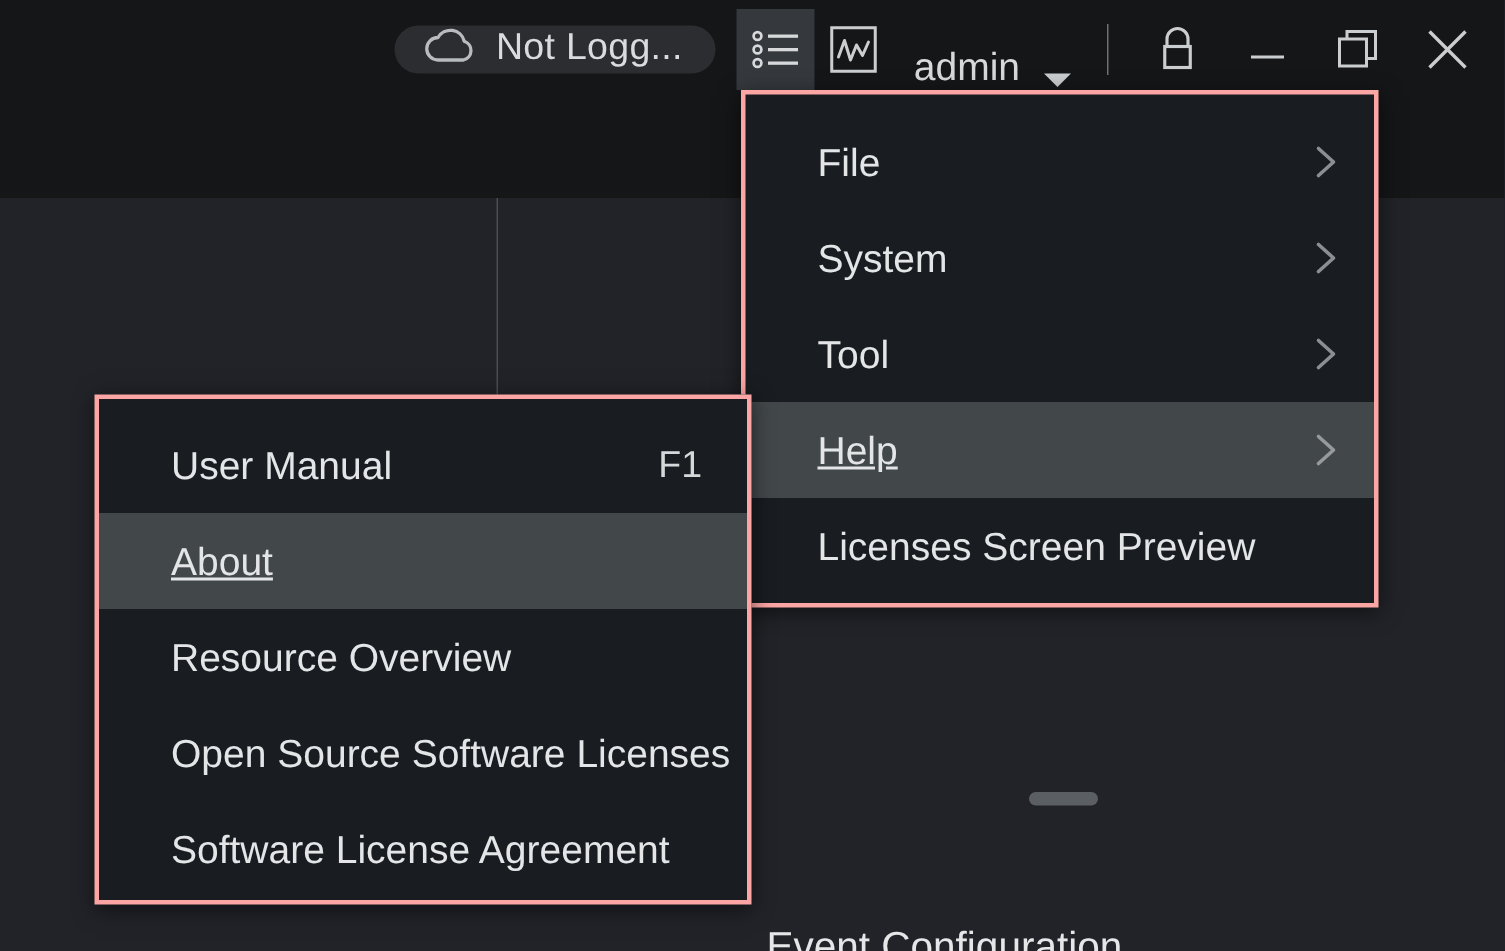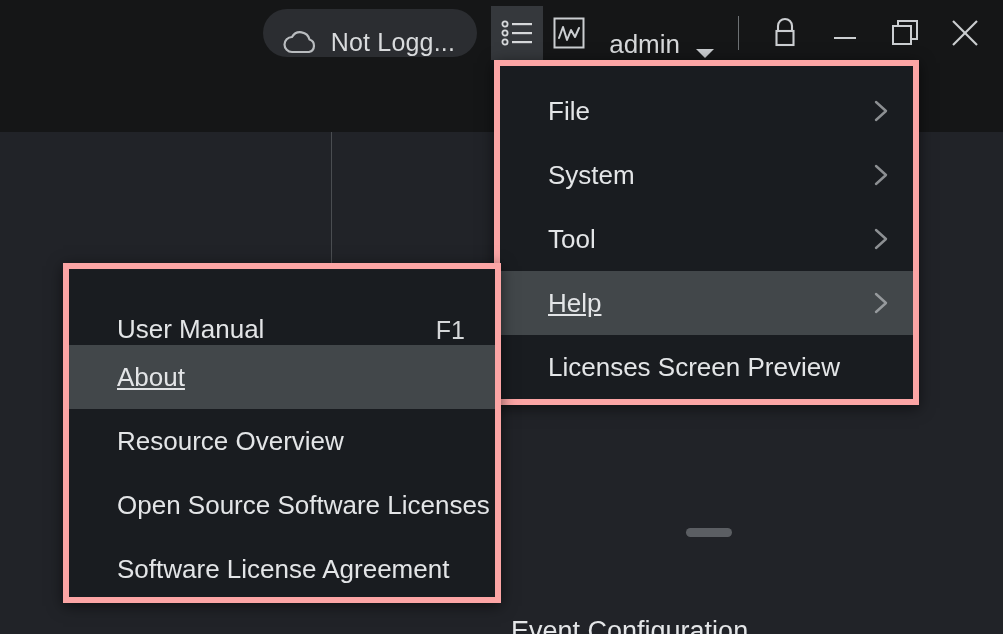--- a/index.html
+++ b/index.html
@@ -15,22 +15,22 @@
   #titlebar{
     position:absolute; left:0; top:0; width:1003px; height:132px;
     background:#151617;
     display:flex; align-items:flex-start; justify-content:flex-end;
   }
   #titlebar-inner{
     height:66px; display:flex; align-items:center; gap:0px; padding-right:8px;
   }
 
   .login-pill{
-    display:flex; align-items:flex-end; gap:12px;
-    height:48px; padding:0 22px 0 18px;
+    display:flex; align-items:flex-start; gap:12px;
+    height:32px; padding:0 22px 0 18px;
     background:#2b2d31; border-radius:24px;
     margin-right:14px;
   }
   .login-pill .label{
     font-size:25px; color:#d9dbdd; letter-spacing:.2px; white-space:nowrap;
   }
 
   .tb-btn{
     height:54px; min-width:52px; display:flex; align-items:center; justify-content:center;
     padding:0 8px;
@@ -66,21 +66,21 @@
   #bg-label-event{ left:511px; top:484px; }
   #bg-pill-ghost{
     position:absolute; left:686px; top:396px; width:46px; height:9px;
     background:#8d9094; border-radius:5px; opacity:.55;
   }
 
   
   .menu-panel{
     position:absolute;
     background:#191c20;
-    border:6px solid #fca5a5;
+    border:3px solid #fca5a5;
     box-shadow:0 3px 14px rgba(0,0,0,.55);
   }
   #menu-main{ left:494px; top:60px; width:425px; height:345px; }
   #menu-help{ left:63px; top:263px; width:438px; height:340px; }
 
   .menu-item{
     display:flex; align-items:center; justify-content:space-between;
     height:64px; padding:0 22px 0 48px;
     font-size:26px; color:#e3e5e7; white-space:nowrap;
   }
@@ -223,21 +223,21 @@
   </div>
 
   <div class="menu-item">
     <span>Licenses Screen Preview</span>
   </div>
 
 </div>
 
 <div class="menu-panel" id="menu-help">
 
-  <div class="menu-item" style="margin-top:12px;align-items:flex-end;">
+  <div class="menu-item" style="margin-top:12px;">
     <span>User Manual</span>
     <span class="shortcut">F1</span>
   </div>
 
   <div class="menu-item selected">
     <span>About</span>
   </div>
 
   <div class="menu-item">
     <span>Resource Overview</span>

